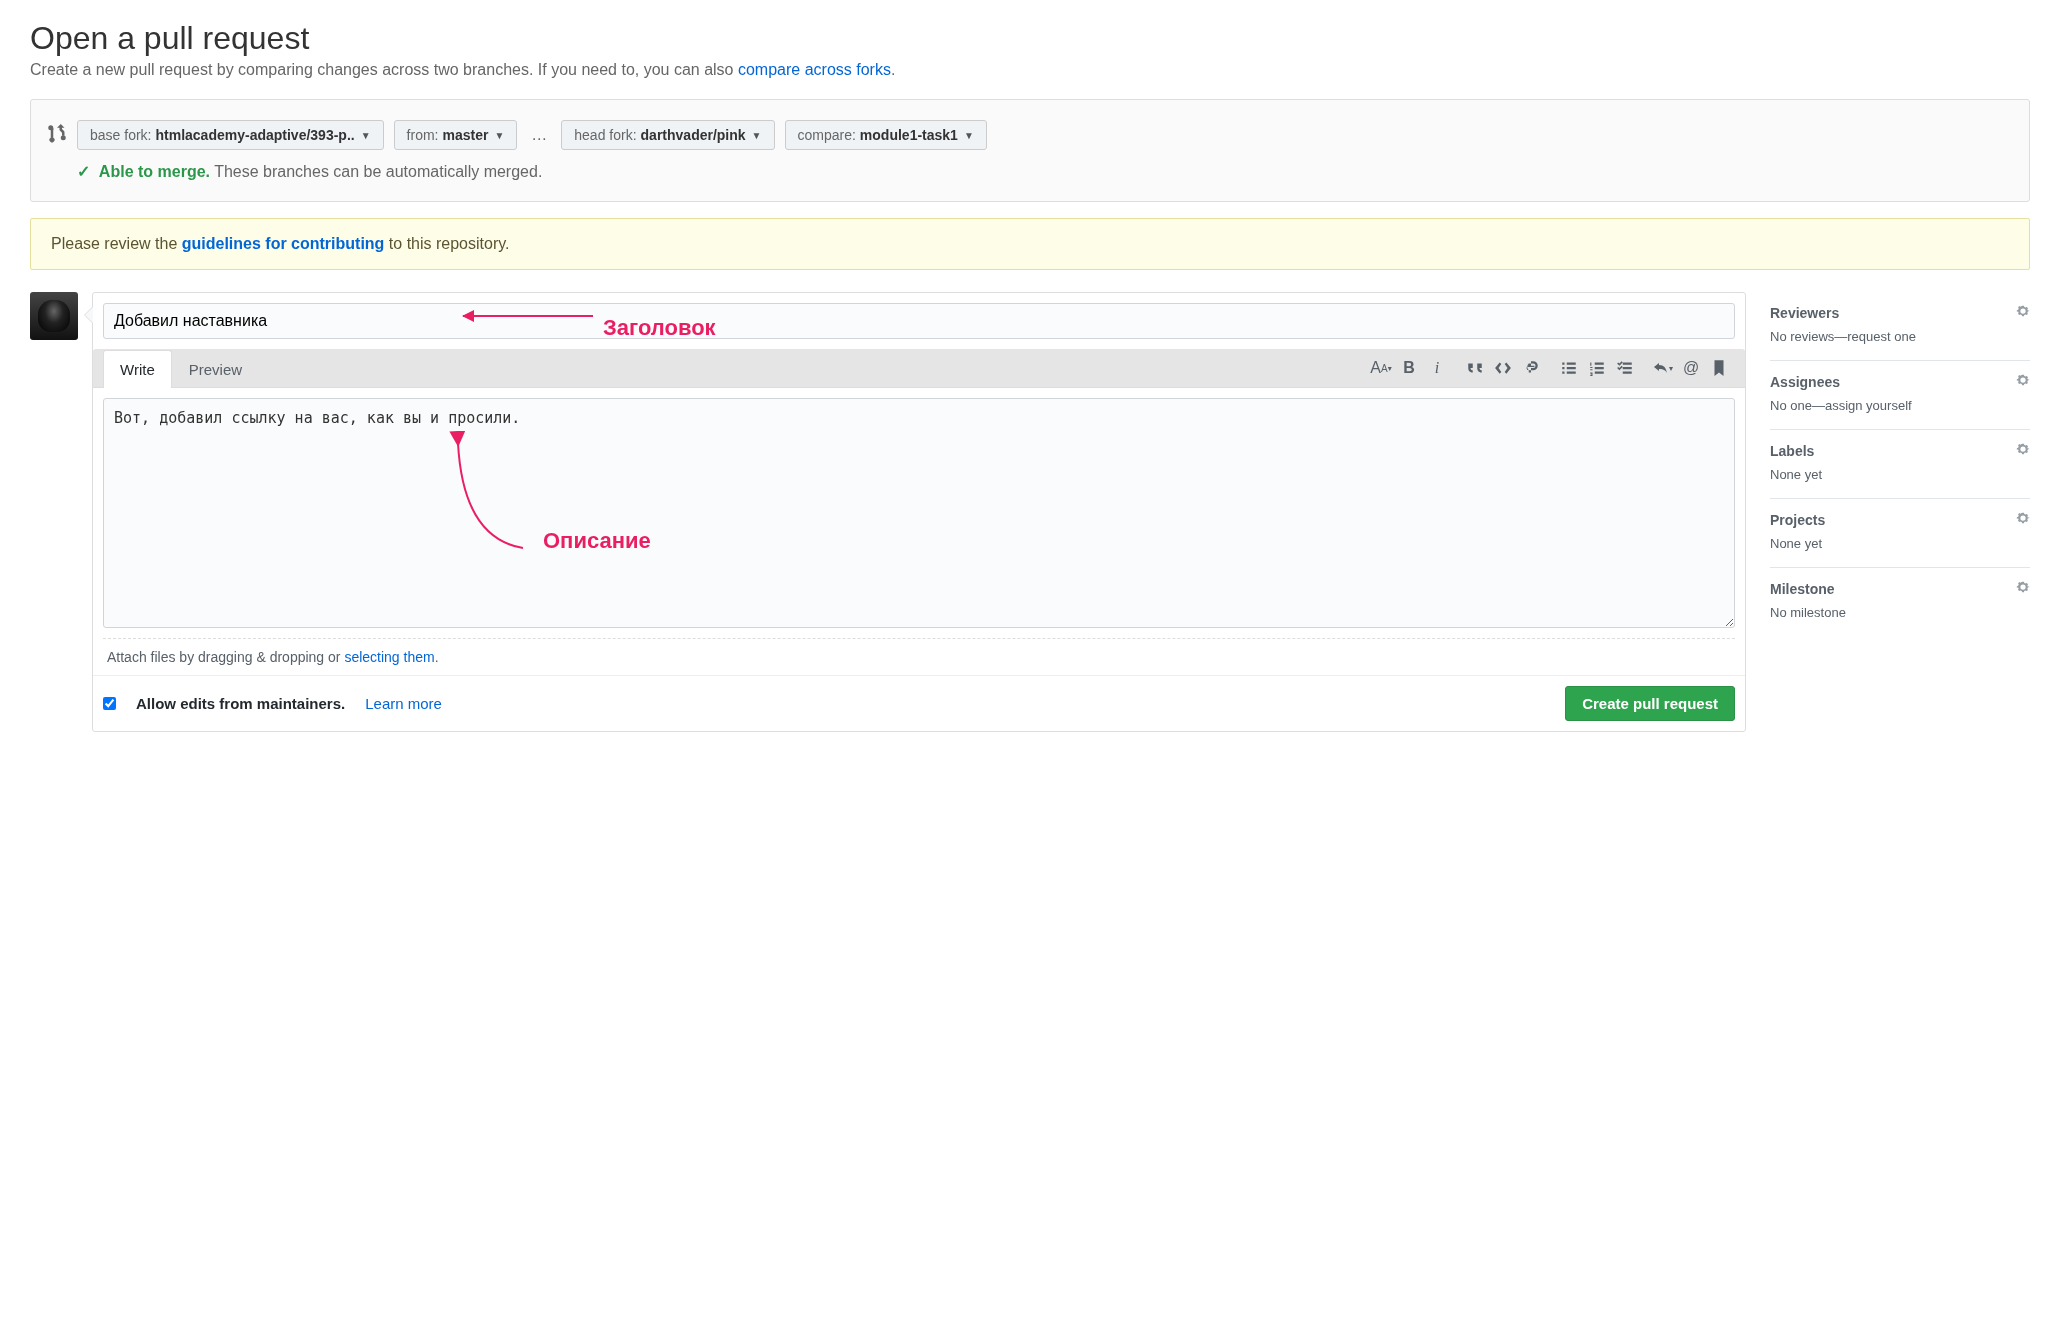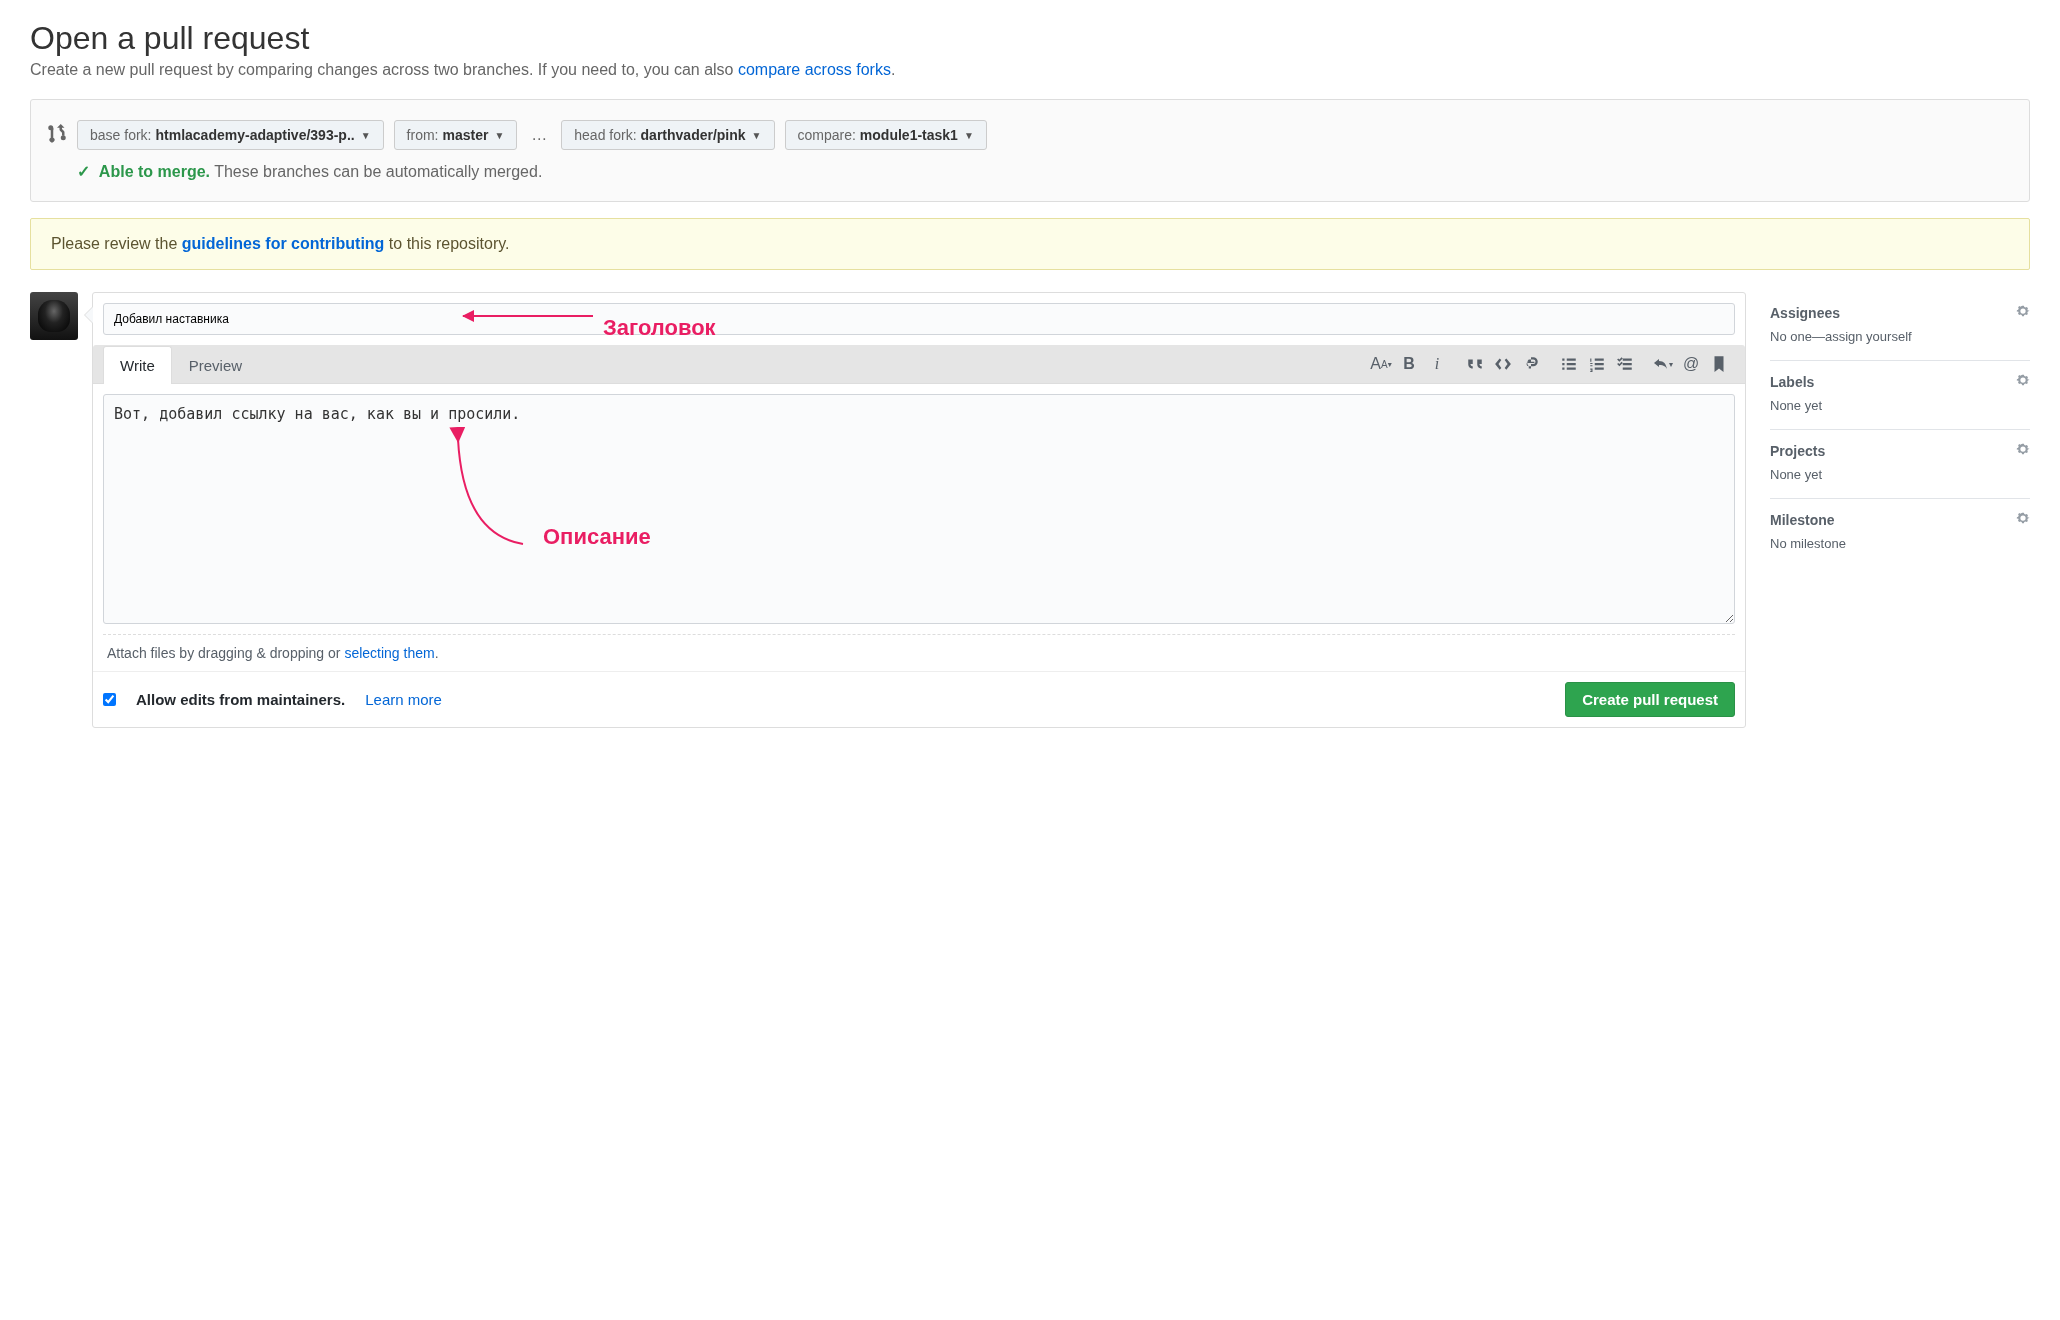--- a/index.html
+++ b/index.html
@@ -68,21 +68,21 @@
     width:0; height:0; border-top:8px solid transparent;
     border-bottom:8px solid transparent; border-right:8px solid #f6f8fa;
   }
   .comment-arrow::before{
     content:""; position:absolute; left:-1px; top:-9px;
     border-top:9px solid transparent; border-bottom:9px solid transparent;
     border-right:9px solid #ddd; z-index:-1;
   }
   .title-input {
     margin: 10px; width: calc(100% - 20px);
-    padding: 8px 10px; font-size: 12px;
+    padding: 8px 10px; font-size: 16px;
     border:1px solid #d1d5da; border-radius:3px; background:#fafbfc;
   }
   .tab-bar {
     display:flex; align-items:center; justify-content:space-between;
     padding: 0 10px; border-bottom:1px solid #ddd; background:#e5e5e5;
     border-top-left-radius:3px; border-top-right-radius:3px;gap:14px;
   }
   .tabs { display:flex; }
   .tab {
     padding:10px 16px; font-size:15px; color:#586069; cursor:pointer;
@@ -316,20 +316,29 @@
           <a href="#">Learn more</a>
         </label>
         <button class="btn-primary">Create pull request</button>
       </div>
     </div>
   </div>
 
   <aside class="sidebar">
     <div class="side-block">
       <div class="side-head">
+        <h4>Reviewers</h4>
+        <span class="gear"><svg width="14" height="14" viewBox="0 0 16 16" fill="currentColor">
+              <path d="M8 5a3 3 0 1 0 0 6 3 3 0 0 0 0-6zm7 3l-1.5.5c-.1.5-.3 1-.6 1.4l.7 1.4-1.4 1.4-1.4-.7c-.4.3-.9.5-1.4.6L9 14H7l-.5-1.5c-.5-.1-1-.3-1.4-.6l-1.4.7-1.4-1.4.7-1.4c-.3-.4-.5-.9-.6-1.4L1 9V7l1.5-.5c.1-.5.3-1 .6-1.4l-.7-1.4 1.4-1.4 1.4.7c.4-.3.9-.5 1.4-.6L7 2h2l.5 1.5c.5.1 1 .3 1.4.6l1.4-.7 1.4 1.4-.7 1.4c.3.4.5.9.6 1.4L15 7v2z"></path>
+            </svg></span>
+      </div>
+      <div class="side-body">No reviews—request one</div>
+    </div>
+    <div class="side-block">
+      <div class="side-head">
         <h4>Assignees</h4>
         <span class="gear"><svg width="14" height="14" viewBox="0 0 16 16" fill="currentColor">
               <path d="M8 5a3 3 0 1 0 0 6 3 3 0 0 0 0-6zm7 3l-1.5.5c-.1.5-.3 1-.6 1.4l.7 1.4-1.4 1.4-1.4-.7c-.4.3-.9.5-1.4.6L9 14H7l-.5-1.5c-.5-.1-1-.3-1.4-.6l-1.4.7-1.4-1.4.7-1.4c-.3-.4-.5-.9-.6-1.4L1 9V7l1.5-.5c.1-.5.3-1 .6-1.4l-.7-1.4 1.4-1.4 1.4.7c.4-.3.9-.5 1.4-.6L7 2h2l.5 1.5c.5.1 1 .3 1.4.6l1.4-.7 1.4 1.4-.7 1.4c.3.4.5.9.6 1.4L15 7v2z"></path>
             </svg></span>
       </div>
       <div class="side-body">
         <span>No one—</span><a href="#">assign yourself</a>
       </div>
     </div>
     <div class="side-block">

